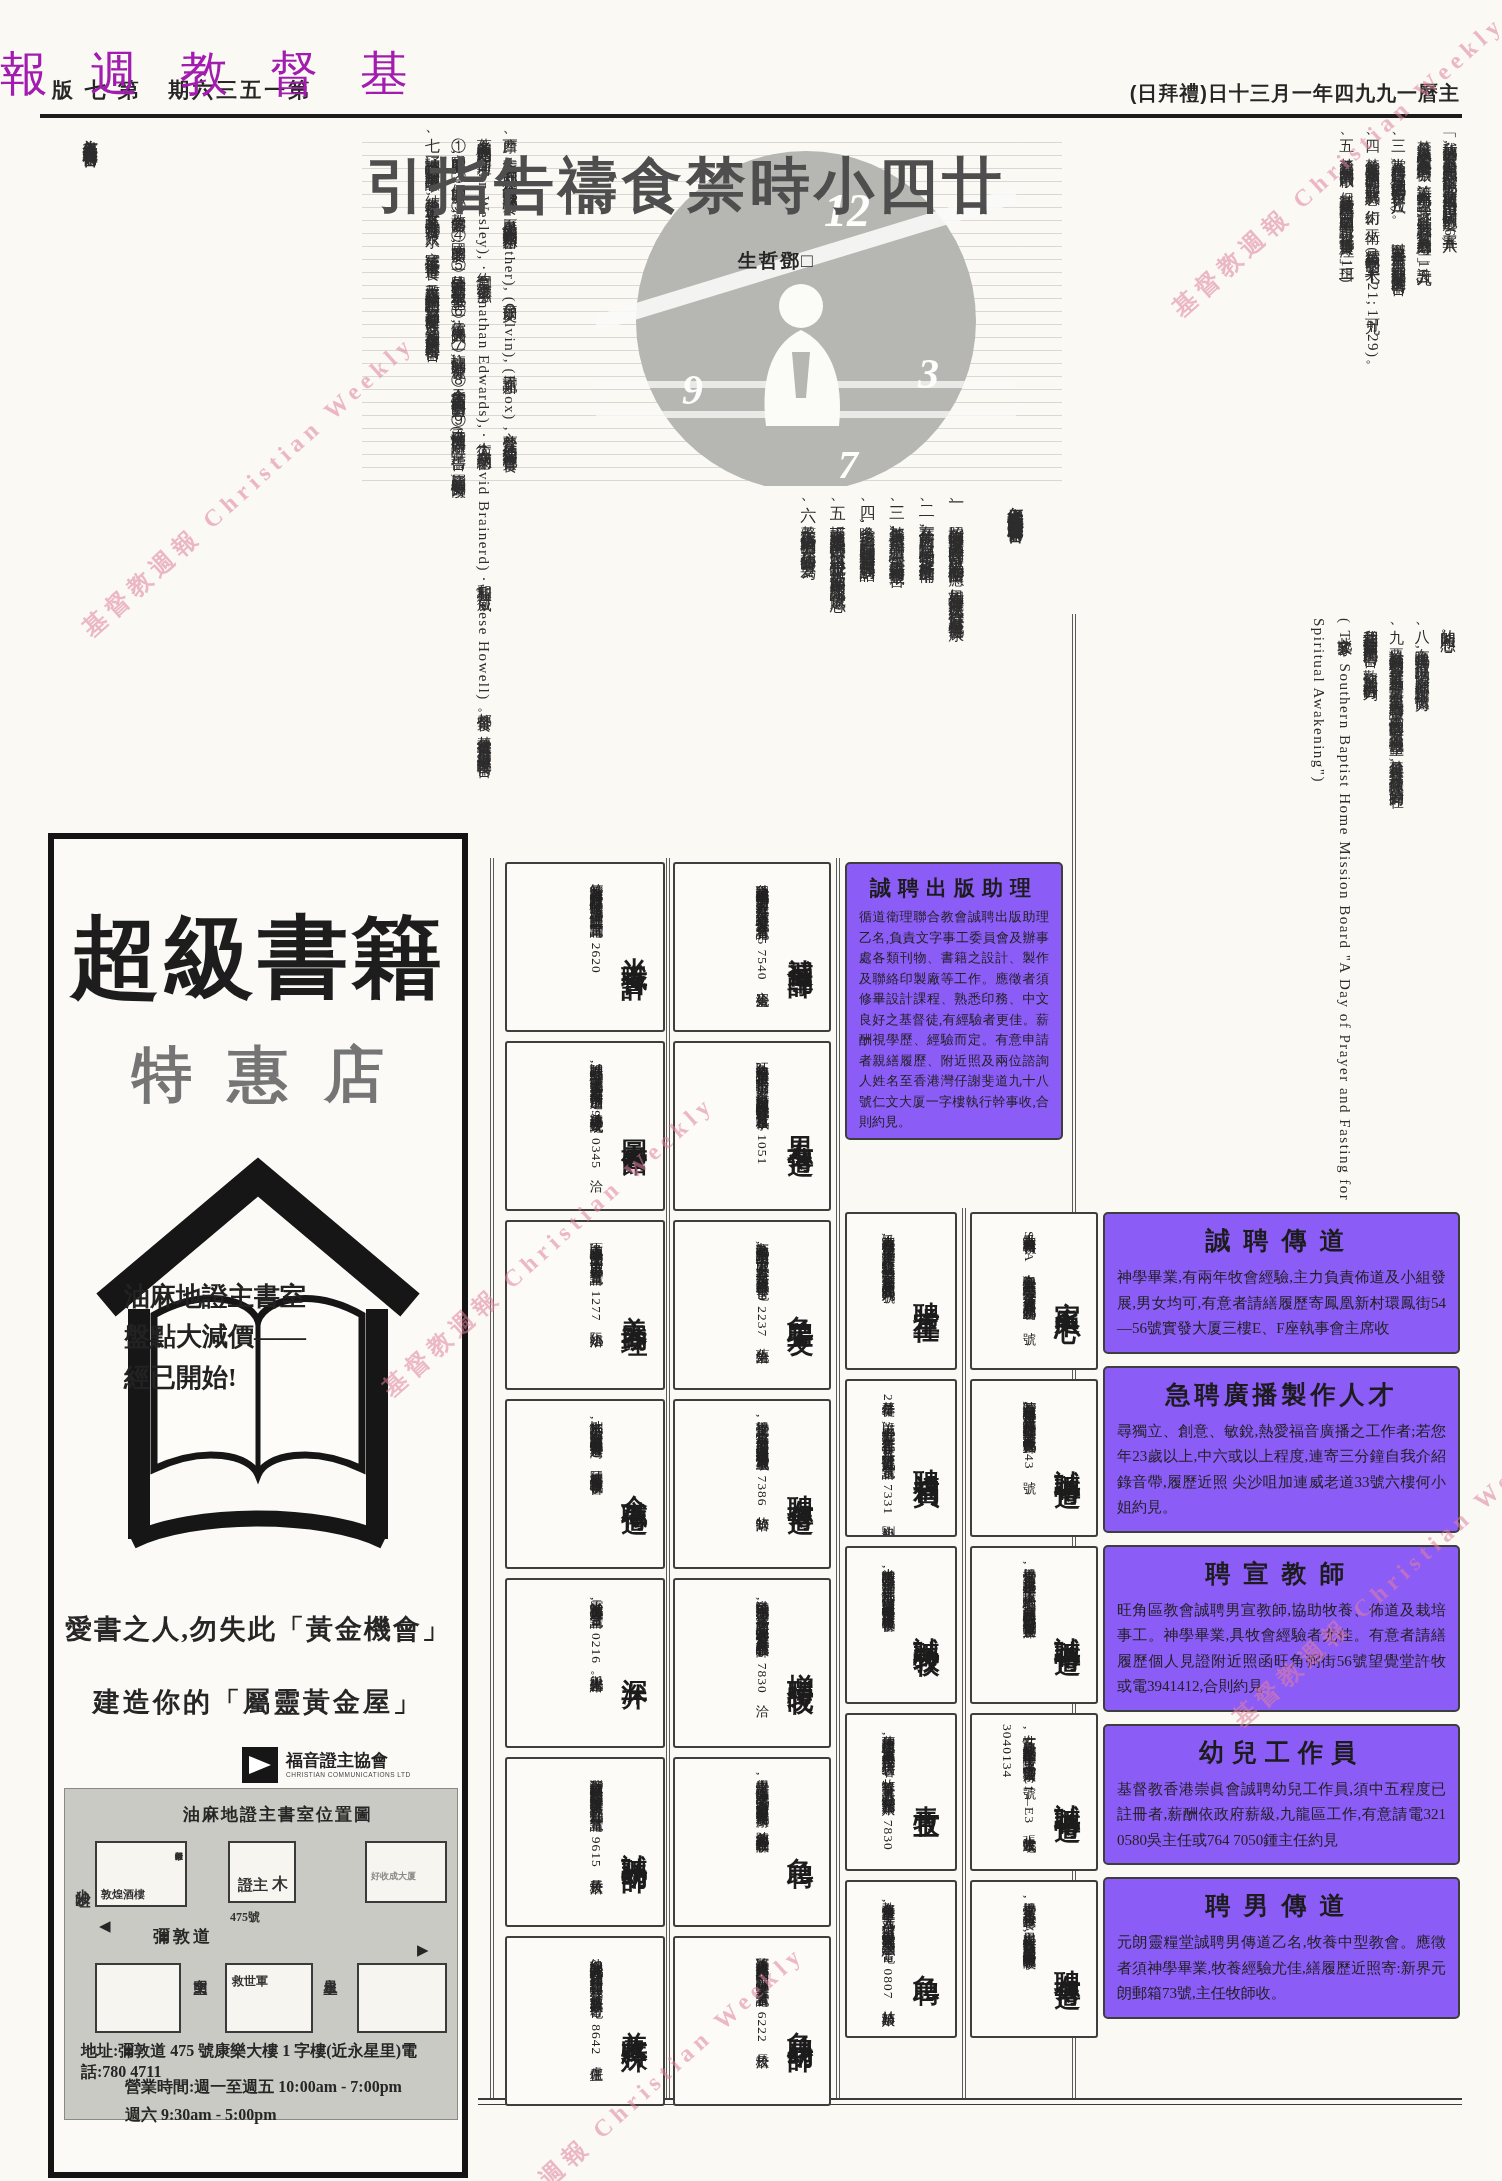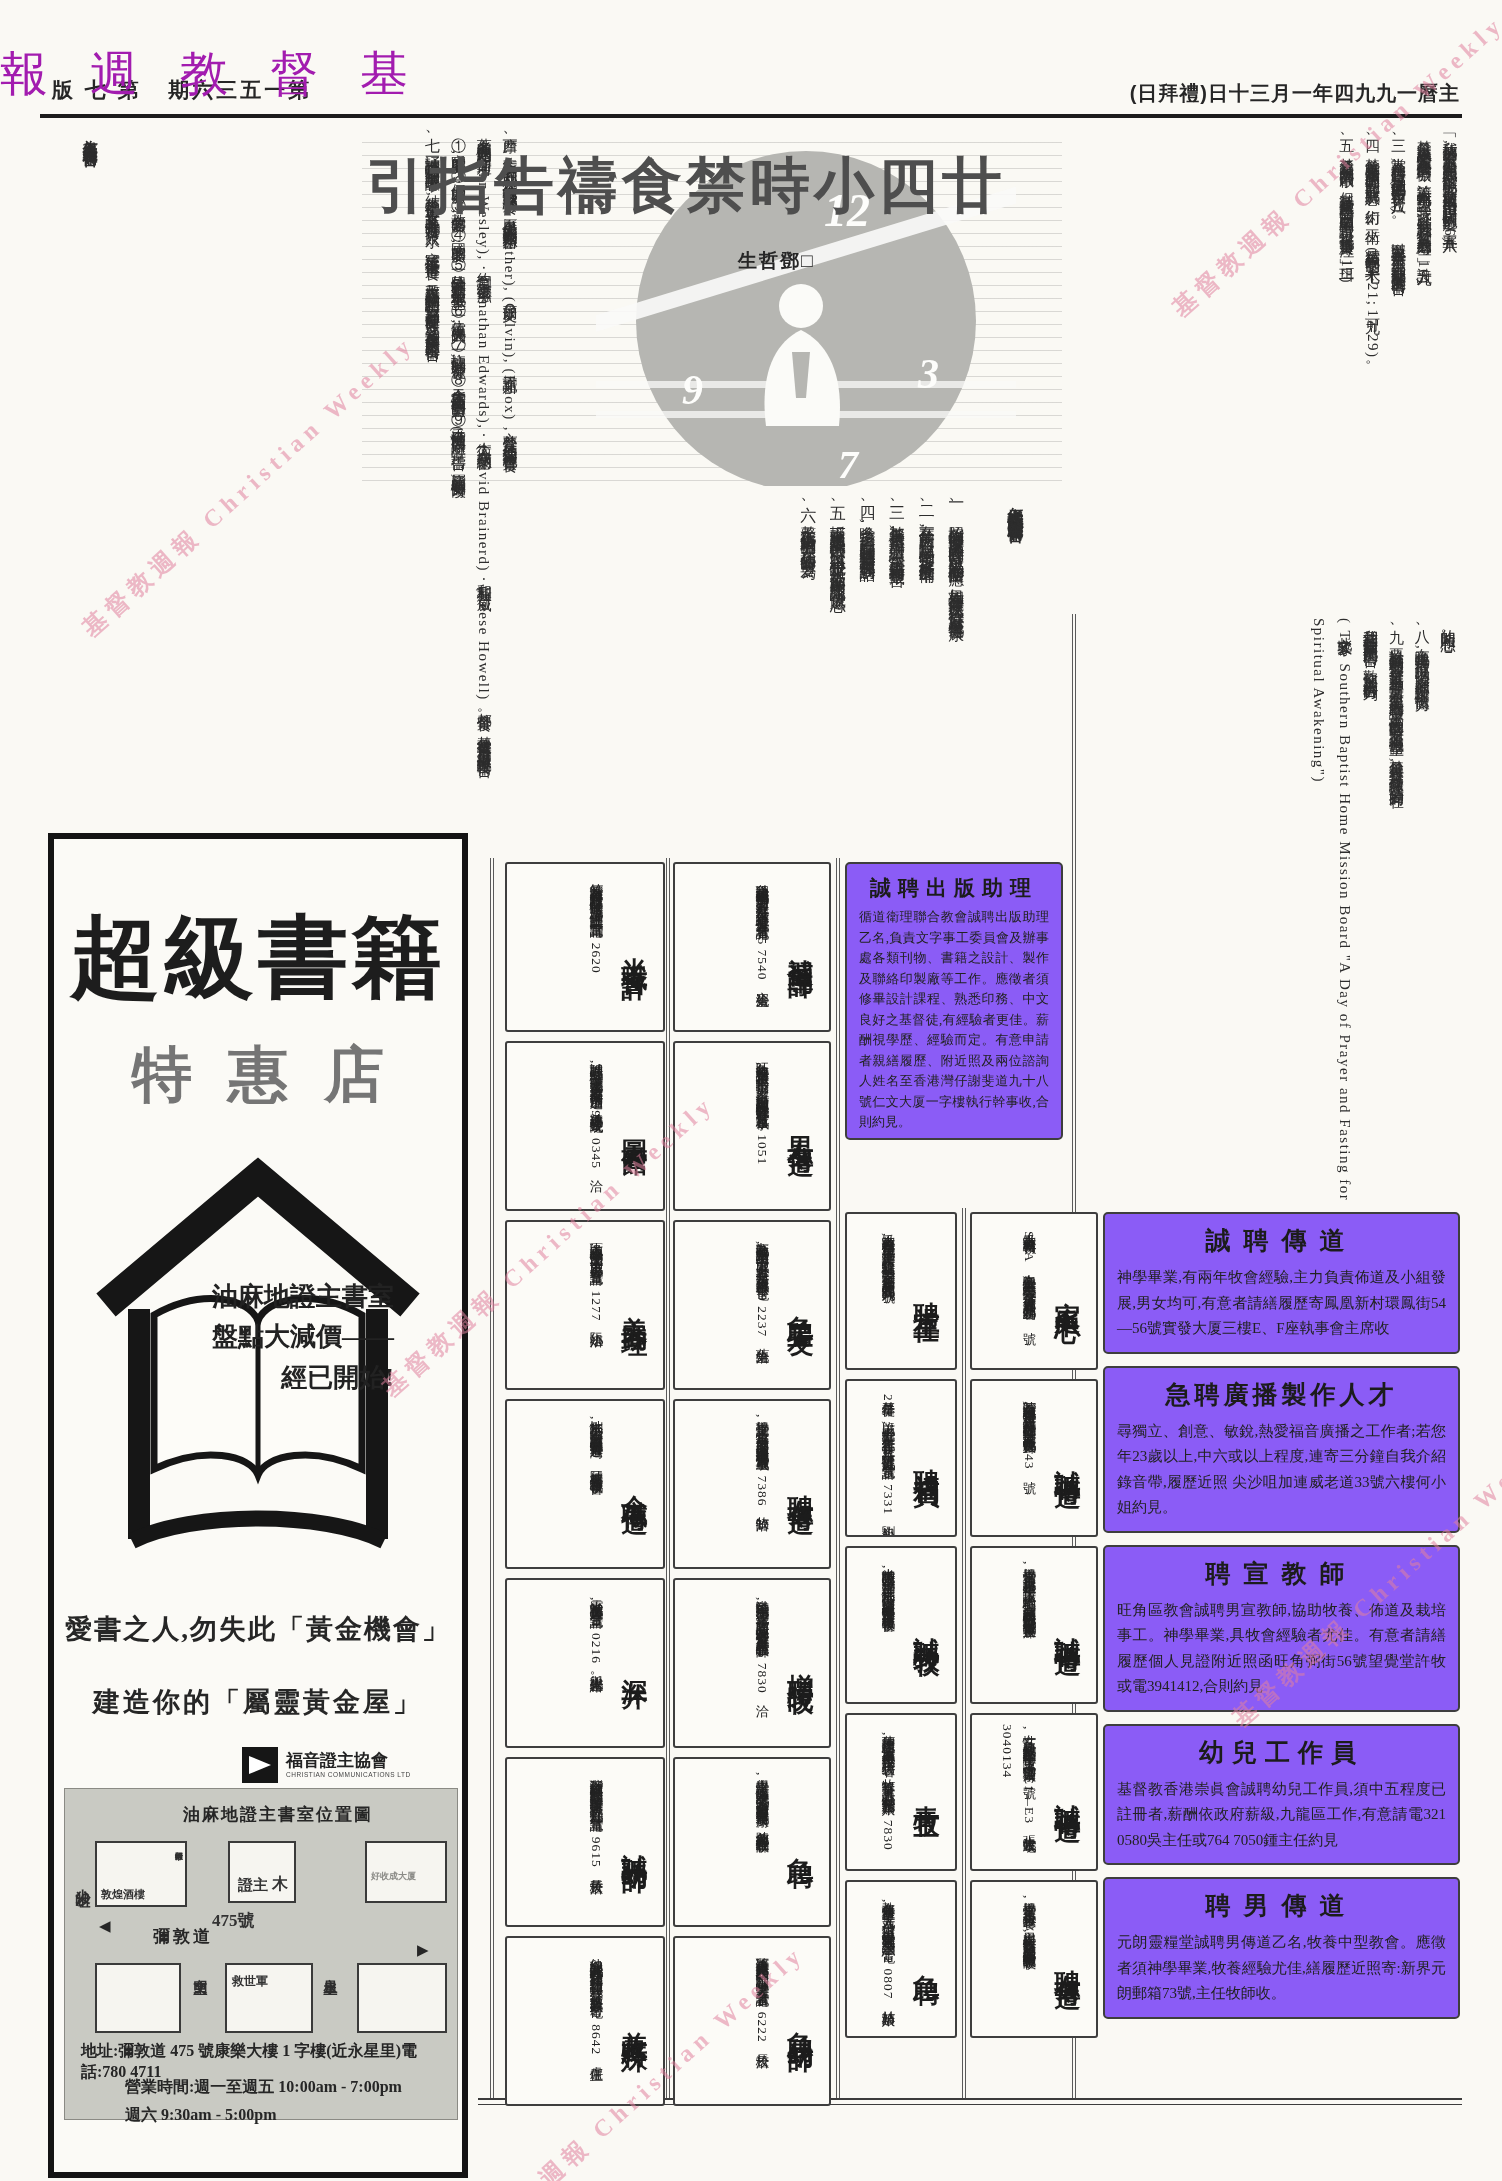--- a/index.html
+++ b/index.html
@@ -24,21 +24,21 @@
           -webkit-mask-image:linear-gradient(90deg,#000 0 100%);}
   .headline{left:366px;top:146px;width:706px;z-index:3;font-size:60px;font-weight:800;color:#4e4e4e;
             letter-spacing:4px;font-family:"DejaVu Sans","Liberation Sans",sans-serif;white-space:nowrap;}
   .byline{left:738px;top:248px;z-index:4;font-size:19px;font-weight:bold;letter-spacing:2px;}
   .clock{left:596px;top:126px;z-index:1;}
   
   .bookad{left:48px;top:795px;width:420px;height:1345px;border:6px solid #141414;background:#fbfaf6;box-sizing:border-box;margin-top:38px;}
   .bk-t1{left:0;top:58px;width:100%;text-align:center;font-size:90px;font-weight:900;letter-spacing:4px;color:#1d1d1d;}
   .bk-t2{left:0;top:196px;width:100%;text-align:center;font-size:60px;font-weight:900;letter-spacing:36px;color:#757575;text-indent:36px;}
   .bk-house{left:38px;top:300px;}
-  .bk-note{left:70px;top:438px;width:270px;text-align:right;font-size:26px;font-weight:bold;line-height:1.55;color:#222;z-index:2;}
+  .bk-note{left:70px;top:438px;width:270px;text-align:left;font-size:26px;font-weight:bold;line-height:1.55;color:#222;z-index:2;}
   .bk-s1{left:0;top:772px;width:100%;text-align:center;font-size:27px;font-weight:bold;letter-spacing:2px;}
   .bk-s2{left:0;top:845px;width:100%;text-align:center;font-size:27px;font-weight:bold;letter-spacing:3px;}
   .bk-logo{left:188px;top:908px;display:flex;align-items:center;gap:8px;}
   .bk-logo-sq{width:36px;height:36px;background:#161616;position:relative;}
   .bk-logo-sq::after{content:"";position:absolute;left:7px;top:9px;border-left:22px solid #fff;
                      border-top:9px solid transparent;border-bottom:9px solid transparent;}
   .bk-logo-name{font-size:17px;font-weight:bold;color:#222;line-height:1.1;}
   .bk-logo-en{font-size:6.5px;color:#444;letter-spacing:.5px;font-family:"Liberation Sans",sans-serif;}
   
   .map{left:10px;top:949px;width:392px;height:330px;background:#c9cac3;border:1px solid #8a8a84;}
@@ -172,21 +172,21 @@
       <div class="abs map-title">油麻地證主書室位置圖</div>
 
       <div class="blk" style="left:30px;top:52px;width:92px;height:66px;">
         <span class="blk-lab" style="left:4px;bottom:3px;">敦煌酒樓</span>
         <span class="vlab" style="right:2px;top:3px;font-size:8px;letter-spacing:0;">中國銀行</span>
       </div>
       <div class="blk" style="left:163px;top:52px;width:68px;height:62px;">
         <span class="blk-lab" style="left:8px;bottom:6px;font-size:15px;">證主</span>
         <span class="blk-lab" style="right:6px;bottom:6px;font-size:16px;">木</span>
       </div>
-      <div class="blk-lab abs" style="left:147px;top:120px;font-size:17px;">475號</div>
+      <div class="blk-lab abs" style="left:165px;top:120px;font-size:12px;">475號</div>
       <div class="blk" style="left:300px;top:52px;width:82px;height:62px;">
         <span class="blk-lab" style="left:4px;bottom:18px;font-size:9px;color:#8b8b87;">好收成大厦</span>
       </div>
 
       <div class="vlab" style="left:8px;top:88px;font-size:15px;">尖沙咀</div>
       <div class="abs" style="left:34px;top:128px;font-size:15px;">◀</div>
       <div class="map-street" style="left:88px;top:136px;">彌敦道</div>
       <div class="abs" style="left:352px;top:152px;font-size:15px;">▶</div>
       <div class="vlab" style="left:364px;top:168px;font-size:15px;">旺角</div>
 

